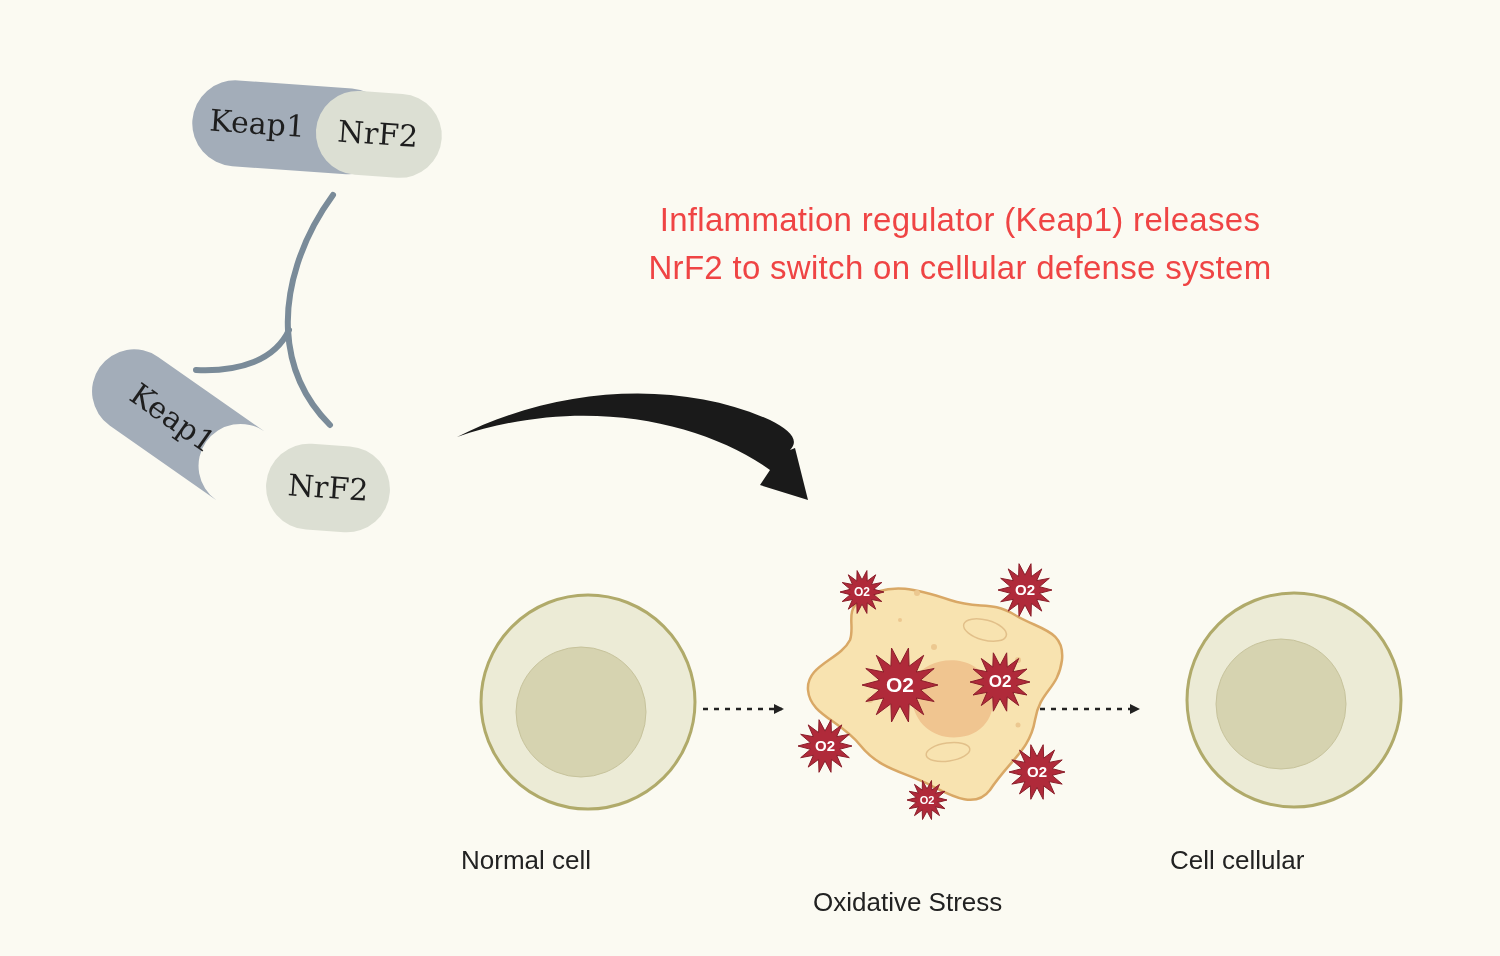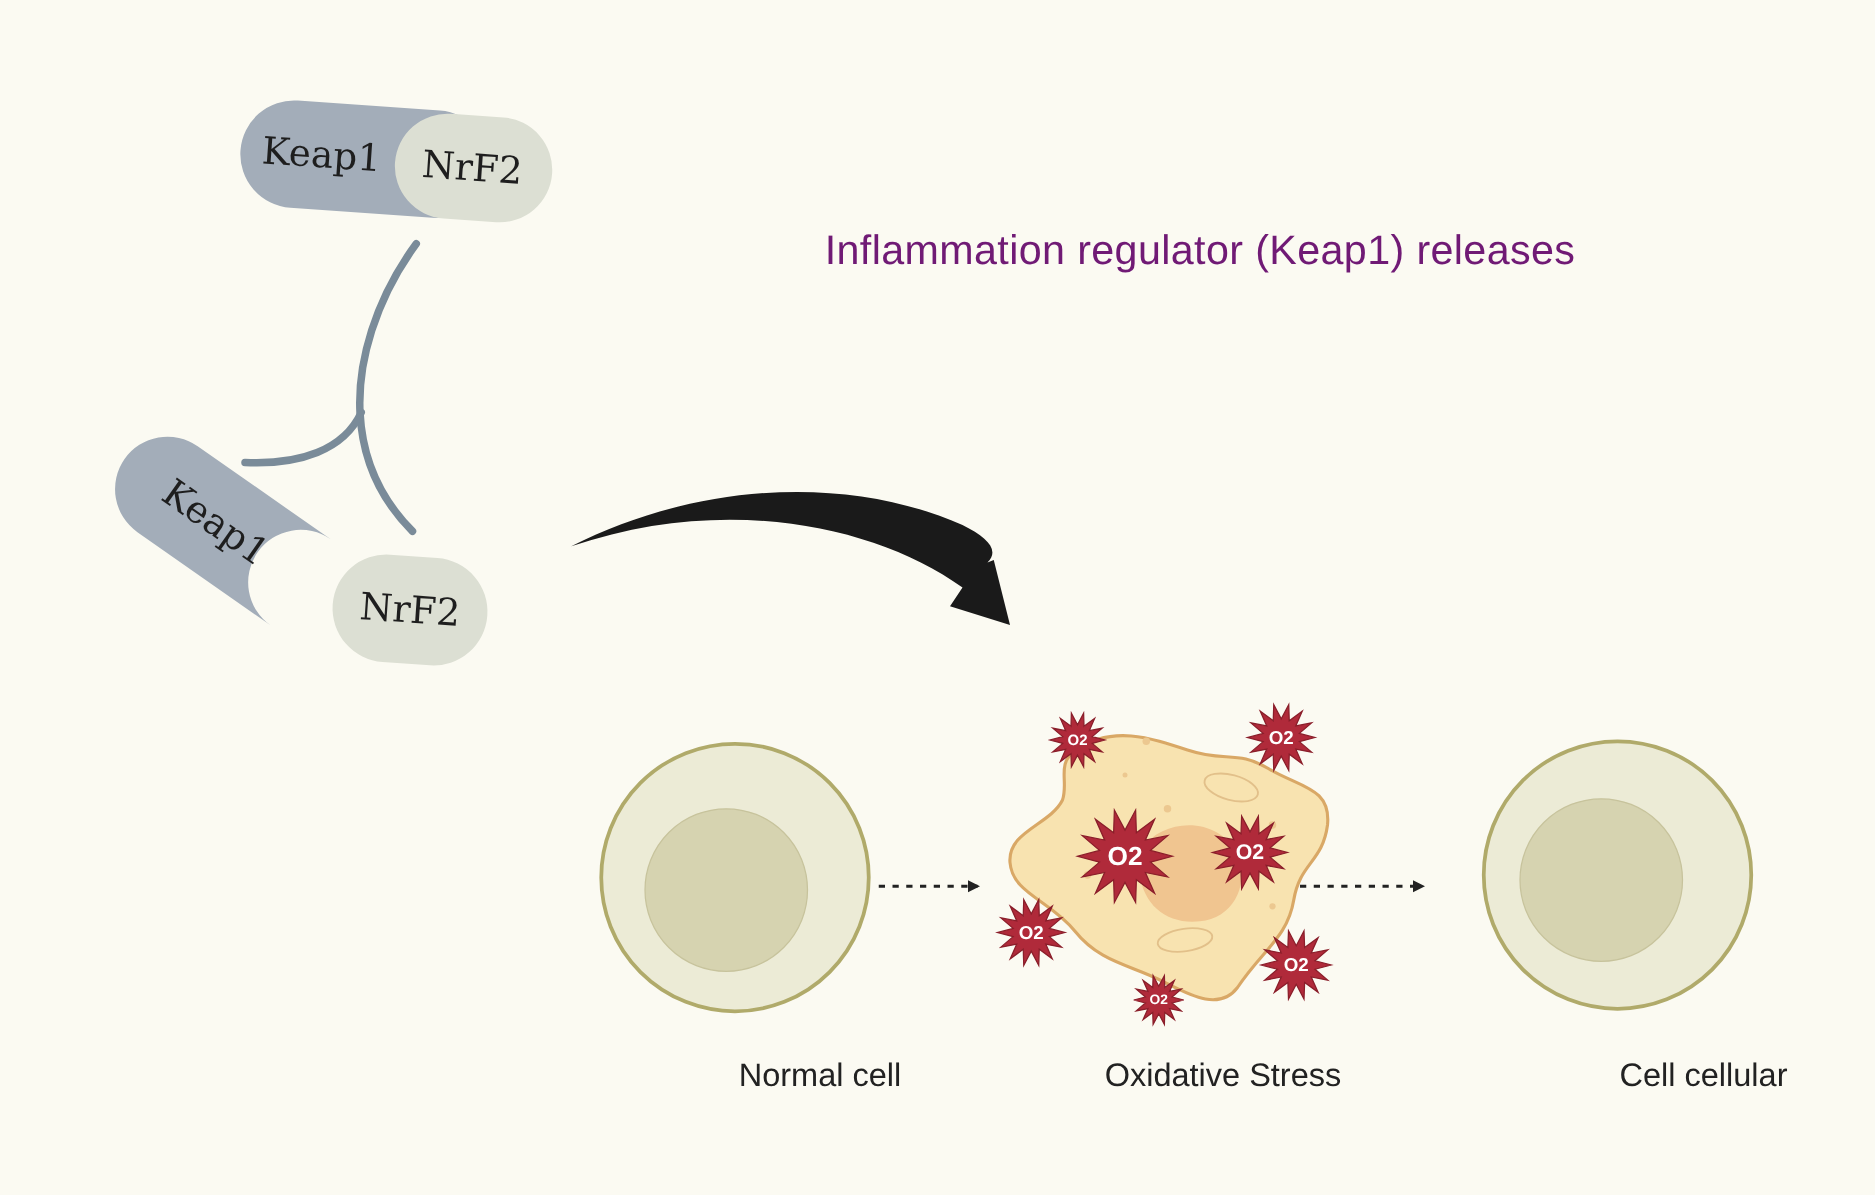--- a/index.html
+++ b/index.html
@@ -3,28 +3,28 @@
 <meta charset="utf-8">
 <style>
   html, body { margin:0; padding:0; }
   body {
     width:1500px; height:956px; overflow:hidden;
     background:#fbfaf2;
     position:relative;
   }
   #stage { position:absolute; left:0; top:0; width:1500px; height:956px; }
   .headline {
-    position:absolute; left:560px; top:176px; width:800px;
-    text-align:center; color:#701a75; font-size:33px; line-height:48px;
+    position:absolute; left:560px; top:196px; width:800px;
+    text-align:center; color:#ef4444; font-size:33px; line-height:48px;
     font-family:"Liberation Sans", sans-serif; letter-spacing:0.3px;
   }
   .headline div { white-space:nowrap; }
   .cell-label {
     position:absolute; top:845px; font-family:"Liberation Sans", sans-serif;
-    font-size:26px; color:#222; white-space:nowrap; text-align:right; width:260px;
+    font-size:26px; color:#222; white-space:nowrap; text-align:left; width:260px;
   }
 </style>
 </head>
 <body>
 
 <svg id="stage" width="1500" height="956" viewBox="0 0 1500 956" xmlns="http://www.w3.org/2000/svg">
   <defs>
     <marker id="dotArrow" markerWidth="10" markerHeight="10" refX="8" refY="5" orient="auto" markerUnits="userSpaceOnUse">
       <path d="M0,0 L10,5 L0,10 z" fill="#222"></path>
     </marker>
@@ -110,17 +110,18 @@
     </g>
 
   <g>
     <circle cx="1294" cy="700" r="107" fill="#ecebd6" stroke="#b0aa6a" stroke-width="3"></circle>
     <circle cx="1281" cy="704" r="65" fill="#d6d3b0" stroke="#c7c39c" stroke-width="1"></circle>
   </g>
 </svg>
 
 <div class="headline">
   <div>Inflammation regulator (Keap1) releases</div>
+  <div>NrF2 to switch on cellular defense system</div>
 </div>
 
 <div class="cell-label" style="left:461px;">Normal cell</div>
-<div class="cell-label" style="left:813px;">Oxidative Stress</div>
+<div class="cell-label" style="left:813px;margin-top:42px;">Oxidative Stress</div>
 <div class="cell-label" style="left:1170px;">Cell cellular</div>
 
 </body></html>

